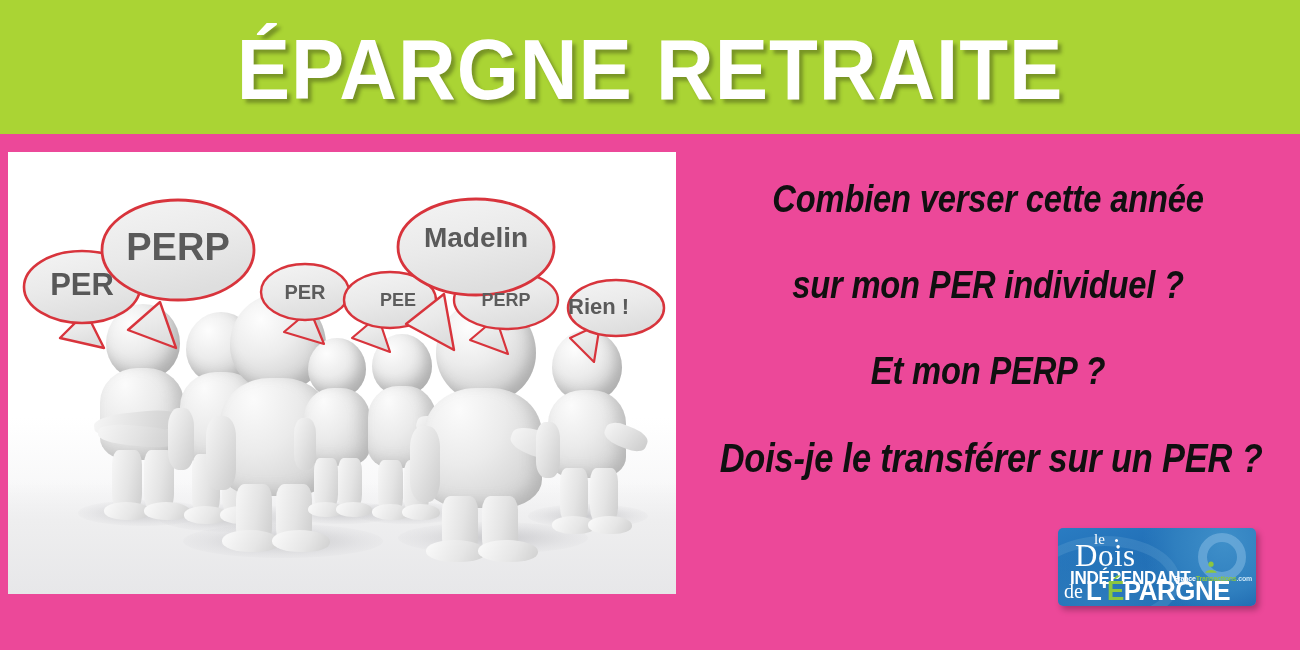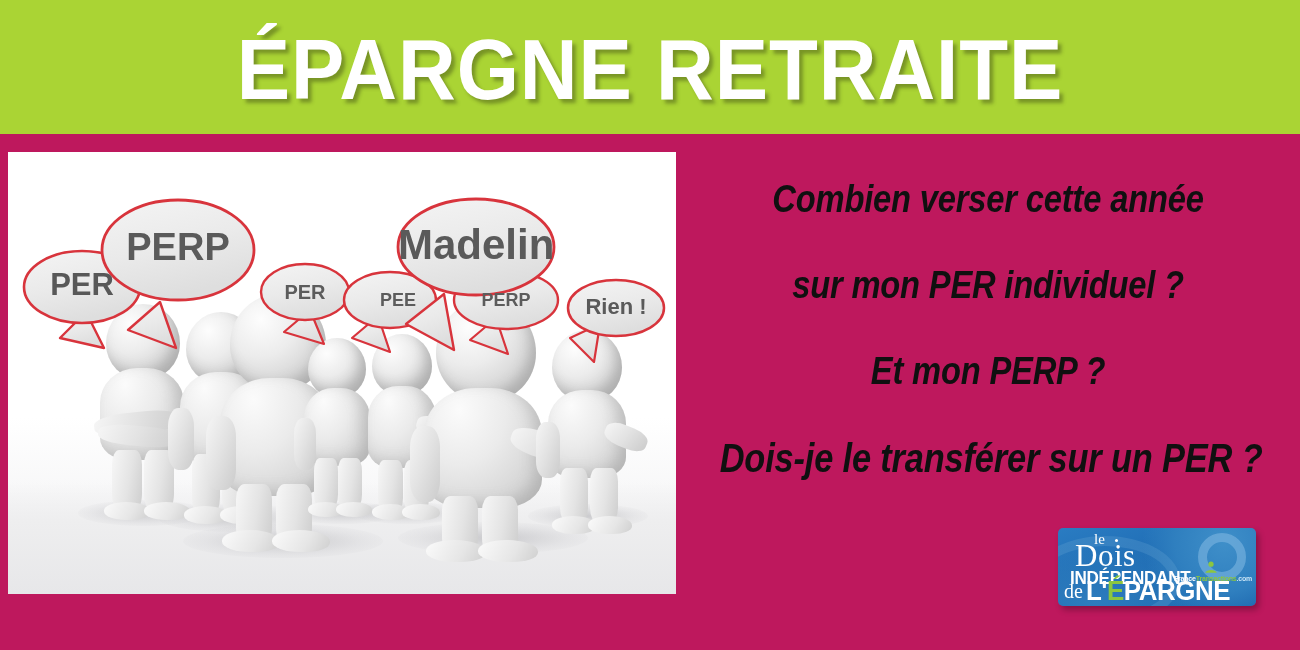--- a/index.html
+++ b/index.html
@@ -10,21 +10,21 @@
   body {
     width: 1300px;
     height: 650px;
     overflow: hidden;
     font-family: "Liberation Sans", sans-serif;
   }
   #page {
     position: relative;
     width: 1300px;
     height: 650px;
-    background: #be185d;
+    background: #ec4899;
   }
 
   
   #banner {
     position: absolute;
     left: 0; top: 0;
     width: 1300px;
     height: 134px;
     background: #aad434;
   }
@@ -379,25 +379,25 @@
     </svg>
 
     <div style="position:absolute;left:16px;top:117px;width:116px;text-align:center;color:#585858;font-weight:bold;font-size:31px;line-height:1;font-family:'Liberation Sans',sans-serif;">PER</div>
 
     <div style="position:absolute;left:94px;top:76px;width:152px;text-align:center;color:#5a5a5a;font-weight:bold;font-size:38px;line-height:1;font-family:'Liberation Sans',sans-serif;">PERP</div>
 
     <div style="position:absolute;left:253px;top:130px;width:88px;text-align:center;color:#5c5c5c;font-weight:bold;font-size:20px;line-height:1;font-family:'Liberation Sans',sans-serif;">PER</div>
 
     <div style="position:absolute;left:338px;top:139px;width:104px;text-align:center;color:#5c5c5c;font-weight:bold;font-size:18px;line-height:1;font-family:'Liberation Sans',sans-serif;">PEE</div>
 
-    <div style="position:absolute;left:390px;top:72px;width:156px;text-align:center;color:#5a5a5a;font-weight:bold;font-size:42px;line-height:1;font-family:'Liberation Sans',sans-serif;">Madelin</div>
+    <div style="position:absolute;left:390px;top:72px;width:156px;text-align:center;color:#5a5a5a;font-weight:bold;font-size:28px;line-height:1;font-family:'Liberation Sans',sans-serif;">Madelin</div>
 
     <div style="position:absolute;left:450px;top:139px;width:96px;text-align:center;color:#5c5c5c;font-weight:bold;font-size:18px;line-height:1;font-family:'Liberation Sans',sans-serif;">PERP</div>
 
-    <div style="position:absolute;left:560px;top:144px;width:96px;text-align:center;color:#5a5a5a;font-weight:bold;font-size:22px;line-height:1;font-family:'Liberation Sans',sans-serif;">Rien !</div>
+    <div style="position:absolute;left:560px;top:144px;width:96px;text-align:left;color:#5a5a5a;font-weight:bold;font-size:22px;line-height:1;font-family:'Liberation Sans',sans-serif;">Rien !</div>
   </div>
 
   <div id="copy">
     <div class="copy-line" id="copy-l1">Combien verser cette année</div>
     <div class="copy-line" id="copy-l2">sur mon PER individuel ?</div>
     <div class="copy-line" id="copy-l3">Et mon PERP ?</div>
     <div class="copy-line" id="copy-l4">Dois-je le transférer sur un PER ?</div>
   </div>
 
   <div id="logo">

